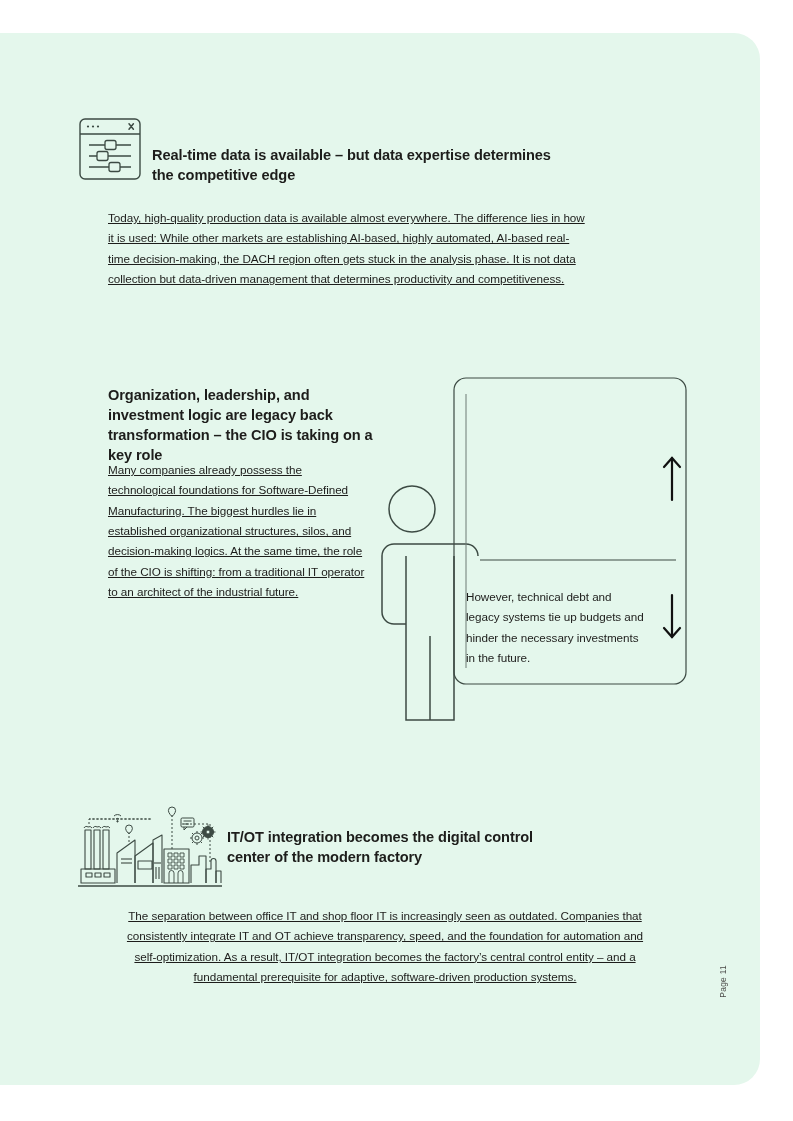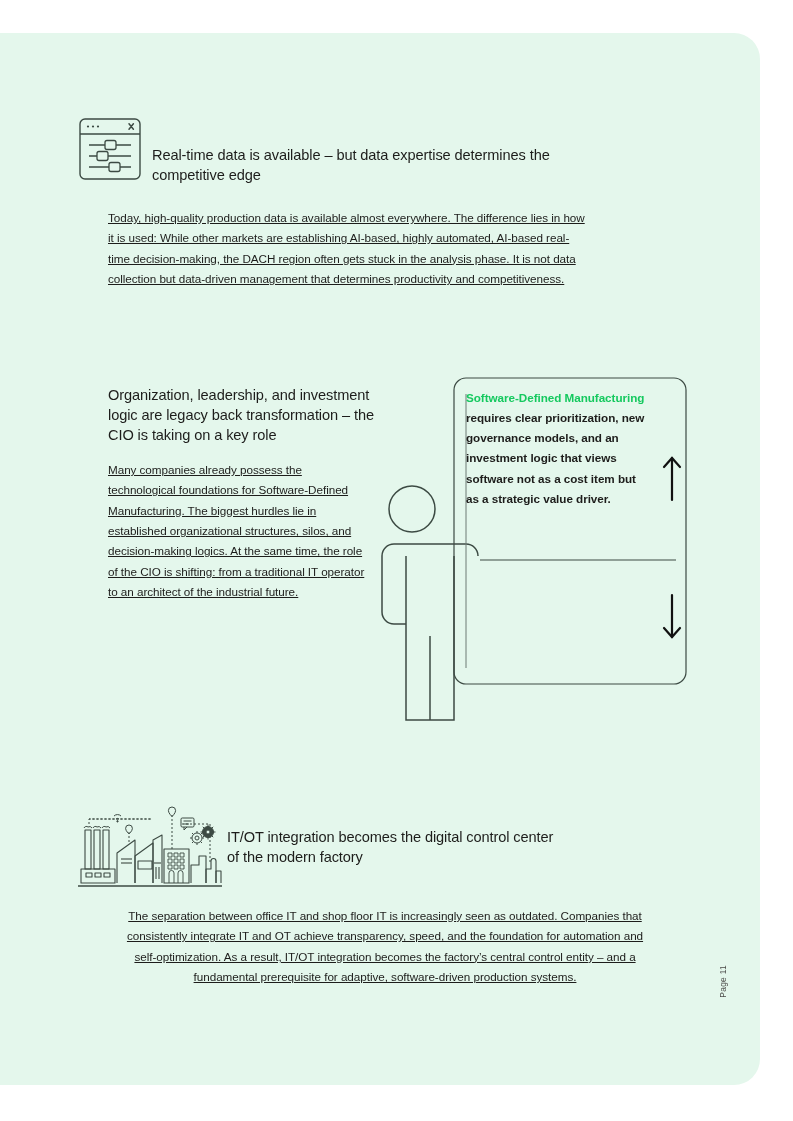--- a/index.html
+++ b/index.html
@@ -28,21 +28,21 @@
   }
 
   .content {
     position: absolute;
     inset: 0;
   }
 
   
   .heading {
     font-size: 14.6px;
-    font-weight: normal;
+    font-weight: bold;
     color: #1d1d1b;
     line-height: 1.36;
     letter-spacing: -0.1px;
   }
   .body-text {
     font-size: 11.7px;
     color: #1d1d1b;
     line-height: 1.74;
     letter-spacing: -0.05px;
     text-decoration: underline;
@@ -219,24 +219,22 @@
         <g stroke="#111111" stroke-width="2.2" fill="none" stroke-linecap="round">
           <line x1="302" y1="130" x2="302" y2="88"></line>
           <path d="M294 97 L302 88 L310 97"></path>
         </g>
         <g stroke="#111111" stroke-width="2.2" fill="none" stroke-linecap="round">
           <line x1="302" y1="225" x2="302" y2="267"></line>
           <path d="M294 258 L302 267 L310 258"></path>
         </g>
       </svg>
 
-      <div id="callout-top">
-        <span class="accent">Software-Defined Manufacturing</span><span> requires clear prioritization, new governance models, and an investment logic that views software not as a cost item but as a strategic value driver.</span>
-      </div>
-
+
+      <div id="callout-bottom">However, technical debt and legacy systems tie up budgets and hinder the necessary investments in the future.</div>
     </div>
   </div>
 
   <div>
 
     <span id="icon-factory">
       <svg width="148" height="92" viewBox="0 0 148 92" fill="none" stroke="#3c4a43" stroke-width="1.1" stroke-linejoin="round">
 
         <g stroke-dasharray="2 2" stroke-width="1">
           <path d="M13 27 v-5 h62"></path>

